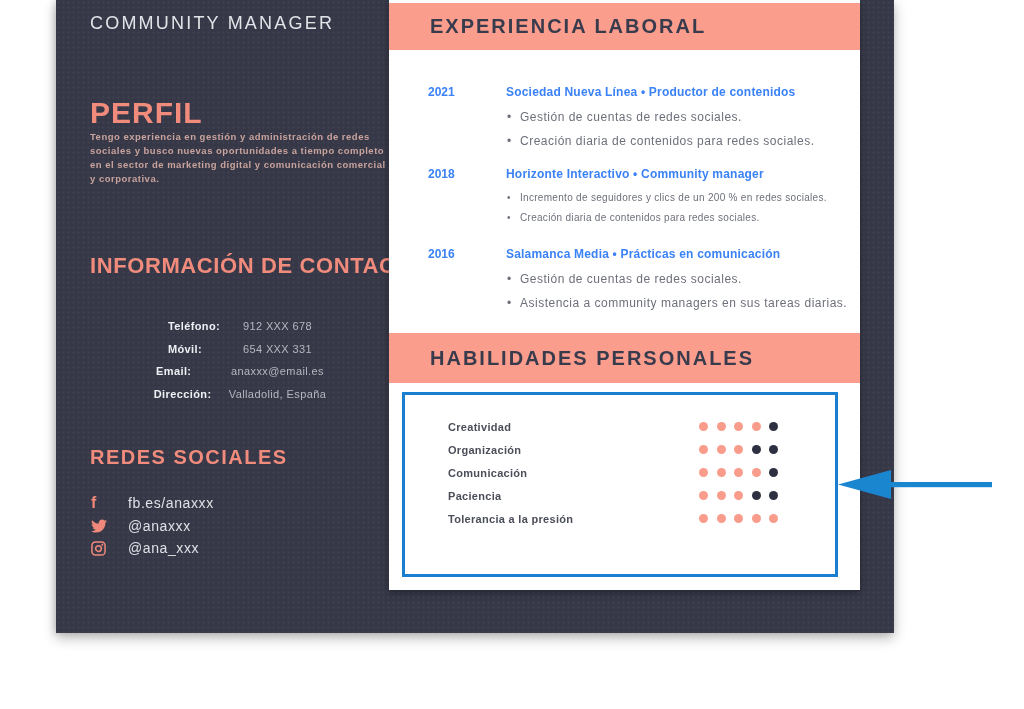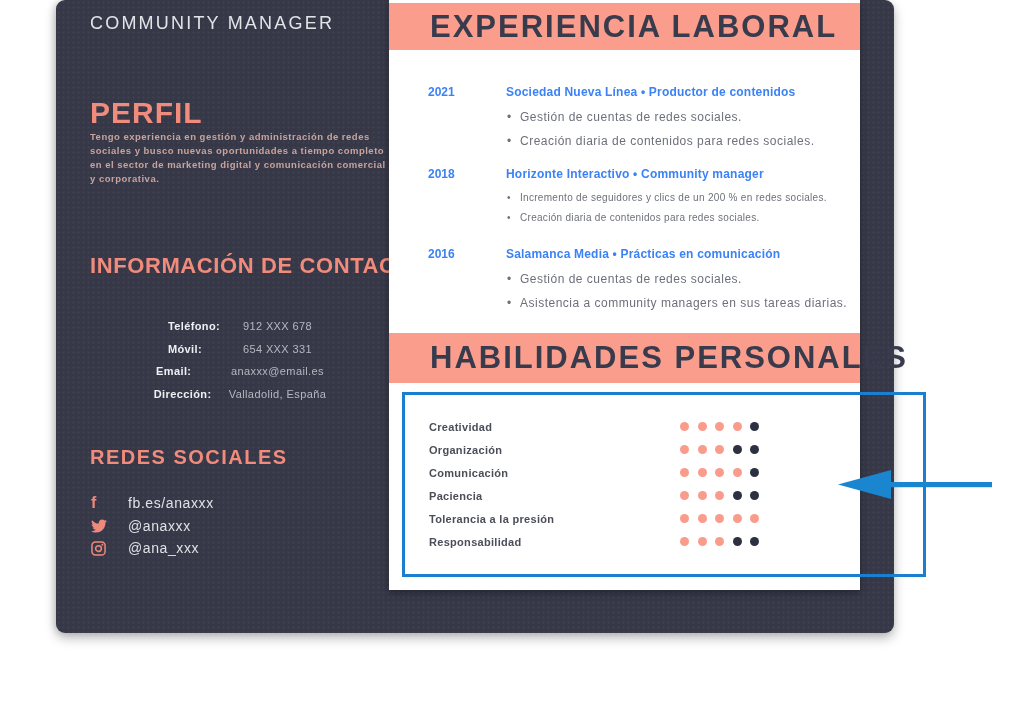--- a/index.html
+++ b/index.html
@@ -8,21 +8,20 @@
 
   .canvas { position:relative; width:1024px; height:709px; }
 
   
   .page {
     position:absolute; left:56px; top:0; width:838px; height:633px;
     background:#363848;
     background-image:radial-gradient(rgba(255,255,255,0.035) 1px, transparent 1.2px);
     background-size:5px 5px;
     box-shadow:0 5px 12px rgba(0,0,0,0.28), -2px 0 6px rgba(0,0,0,0.12);
-    border-radius:9px;
   }
 
   
   .sidebar { position:absolute; left:34px; top:0; width:312px; height:100%; }
   .cm-title { position:absolute; top:13px; left:0; font-size:18px; letter-spacing:2.2px;
               color:#e3e4e8; font-weight:400; white-space:nowrap; }
   .h-coral { color:#f18b7c; font-weight:700; white-space:nowrap; }
   .h-perfil { position:absolute; top:96px; left:0; font-size:30px; letter-spacing:1px; }
   .profile-p { position:absolute; top:130px; left:0; width:298px; font-size:9.5px;
                font-weight:700; line-height:14px; letter-spacing:0.5px; color:#c9a39c; }
@@ -35,38 +34,38 @@
   .social-rows { position:absolute; top:492px; left:0; width:300px; }
   .s-row { display:flex; height:22.5px; align-items:center; }
   .s-icon { width:38px; padding-left:1px; color:#f0897b; display:flex; align-items:center; }
   .fb-glyph { font-size:16px; font-weight:700; color:#f0897b; }
   .s-handle { font-size:14px; color:#dfe1e6; letter-spacing:0.6px; }
 
   
   .panel { position:absolute; left:333px; top:0; width:471px; height:590px; background:#ffffff;
            box-shadow:0 3px 7px rgba(0,0,0,0.35); }
   .banner { position:absolute; left:0; width:100%; background:#fb9d8d; display:flex;
-            align-items:center; padding-left:41px; font-size:31px; font-weight:700;
+            align-items:center; padding-left:41px; font-size:20px; font-weight:700;
             letter-spacing:2px; color:#383b4c; white-space:nowrap; }
   .banner-exp { top:3px; height:47px; }
   .banner-skills { top:333px; height:50px; }
 
   .job { position:absolute; left:39px; width:424px; }
   .job-head { display:flex; font-size:12px; font-weight:700; color:#3b82f6; line-height:14px; }
   .job-year { width:78px; flex-shrink:0; }
   .job-title { flex:1; letter-spacing:0.2px; }
   .job-bullets { margin-top:11px; margin-left:79px; }
   .bullet { position:relative; padding-left:13px; font-size:12px; line-height:14px;
             letter-spacing:0.5px; color:#6d707a; margin-bottom:10px; }
   .bullet::before { content:"•"; position:absolute; left:0; top:0; }
   .job.small .bullet { font-size:10px; line-height:12px; letter-spacing:0.3px; margin-bottom:8px; }
 
   
-  .skills-box { position:absolute; left:13px; top:392px; width:524px; height:185px;
-                border:3px solid #1a7fd1; padding:20px 0 0 24px; }
+  .skills-box { position:absolute; left:13px; top:392px; width:436px; height:185px;
+                border:3px solid #1a7fd1; padding:20px 0 0 43px; }
   .skill-row { display:flex; align-items:center; height:23px; }
   .skill-label { width:251px; font-size:11px; font-weight:700; color:#4b4e59;
                  letter-spacing:0.3px; }
   .dots { display:flex; column-gap:8.5px; }
   .dot { width:9px; height:9px; border-radius:50%; }
   .dot.on { background:#fa9c8b; }
   .dot.off { background:#2c3040; }
 
   
   .anno-arrow { position:absolute; left:836px; top:466px; width:158px; height:37px; }
@@ -218,30 +217,20 @@
           <div class="skill-row">
             <div class="skill-label">Tolerancia a la presión</div>
             <div class="dots">
               <div class="dot on"></div>
               <div class="dot on"></div>
               <div class="dot on"></div>
               <div class="dot on"></div>
               <div class="dot on"></div>
             </div>
           </div>
-          <div class="skill-row">
-            <div class="skill-label">Responsabilidad</div>
-            <div class="dots">
-              <div class="dot on"></div>
-              <div class="dot on"></div>
-              <div class="dot on"></div>
-              <div class="dot off"></div>
-              <div class="dot off"></div>
-            </div>
-          </div>
         </div>
     </section>
   </div>
 
   <svg class="anno-arrow" viewBox="0 0 158 37" xmlns="http://www.w3.org/2000/svg">
     <polygon points="2,18.5 55,4 55,33" fill="#1b86d0"></polygon>
     <rect x="51" y="16" width="105" height="5.2" fill="#1b86d0"></rect>
   </svg>
 </div>
 

